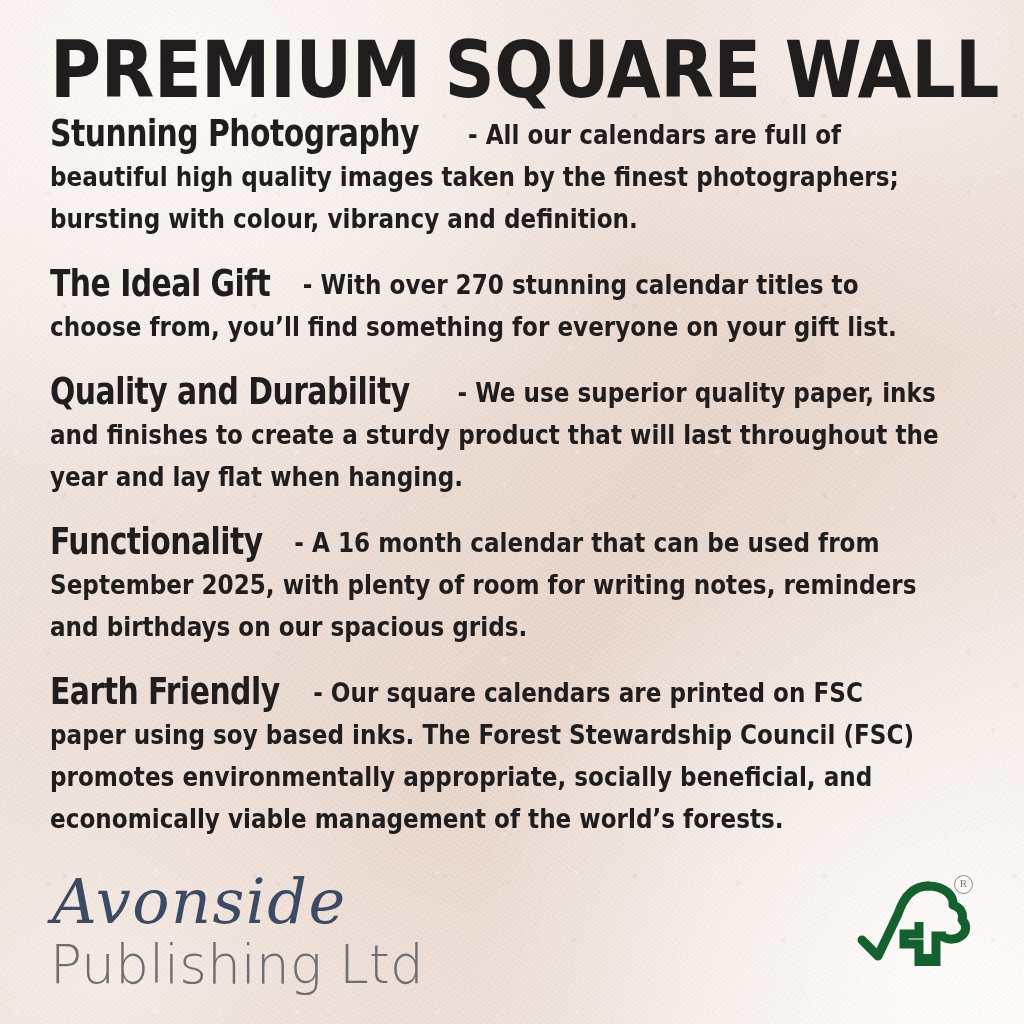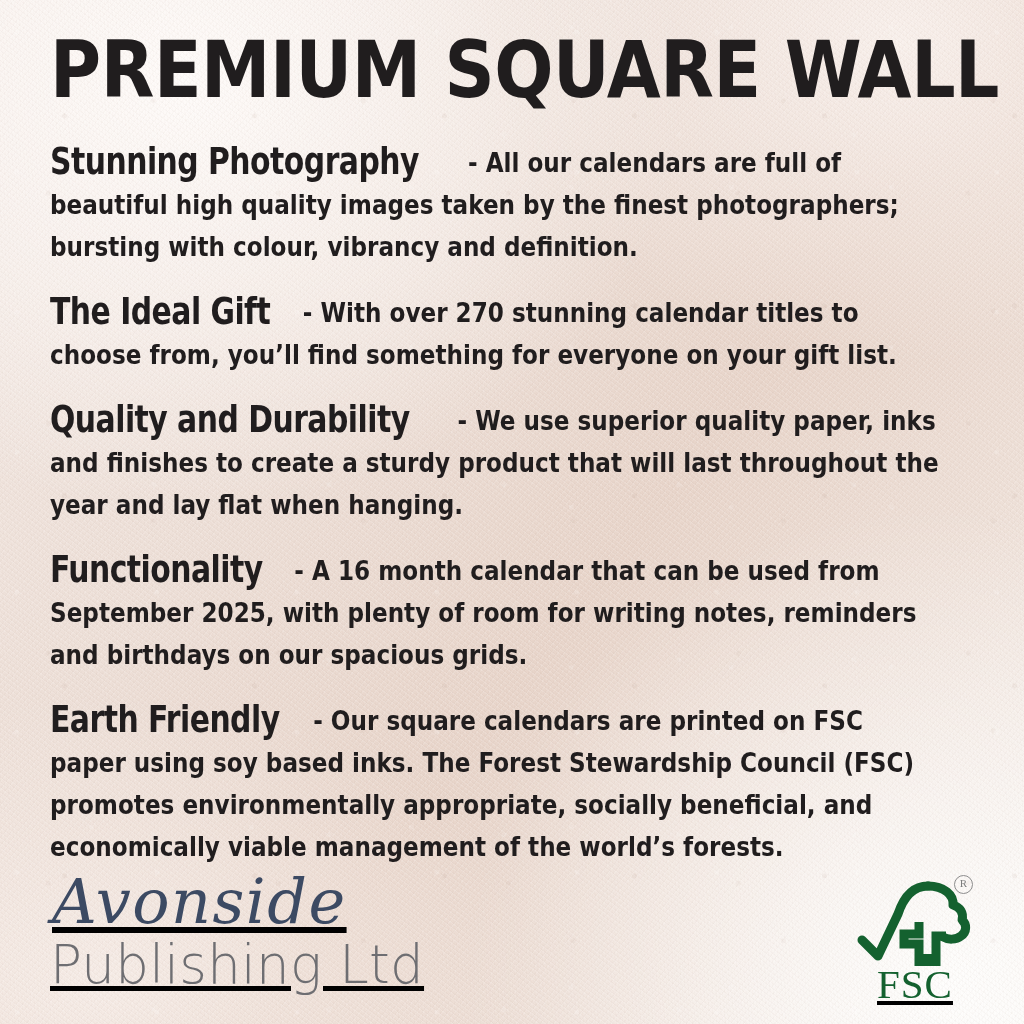--- a/index.html
+++ b/index.html
@@ -73,21 +73,21 @@
     font-size: 79px;
     line-height: 0.95;
     letter-spacing: -0.4px;
     white-space: nowrap;
     transform: scaleX(0.98);
     transform-origin: left center;
   }
 
   
   .features {
-    margin-top: 32px;
+    margin-top: 4px;
   }
   .feature {
     margin: 0 0 20px 0;
     color: #201d1e;
     font-size: 26.5px;
     line-height: 42px;
     font-weight: 600;
     text-align: left;
     max-width: 930px;
     font-family: "DejaVu Sans Condensed", "Liberation Sans Narrow", "Liberation Sans", sans-serif;
@@ -122,21 +122,20 @@
 
   
   .footer {
     position: absolute;
     left: 50px;
     right: 50px;
     bottom: 28px;
     display: flex;
     align-items: flex-end;
     justify-content: space-between;
-    text-decoration: underline;
   }
 
   .brand { line-height: 1; }
   .brand-script {
     display: block;
     color: #3c4a63;
     font-family: "DejaVu Serif", "Liberation Serif", serif;
     font-style: italic;
     font-weight: 400;
     font-size: 62px;
@@ -235,19 +234,18 @@
         <svg viewBox="0 0 118 92" aria-hidden="true">
 
           <path d="M6 66 L22 82 L42 40 C48 22 58 12 72 12" fill="none" stroke="#14612f" stroke-width="9" stroke-linecap="round" stroke-linejoin="round"></path>
 
           <path d="M72 12 C88 12 98 21 97 31 C104 33 108 39 106 46 C111 50 111 58 105 62 C100 66 92 66 87 63" fill="none" stroke="#14612f" stroke-width="9" stroke-linecap="round" stroke-linejoin="round"></path>
 
           <path d="M63 92 L63 70 L48 70 L48 60 L63 60 L63 48" fill="none" stroke="#14612f" stroke-width="9" stroke-linecap="butt" stroke-linejoin="miter"></path>
           <path d="M80 92 L80 62 L90 62" fill="none" stroke="#14612f" stroke-width="9" stroke-linecap="butt" stroke-linejoin="miter"></path>
           <rect x="63" y="80" width="17" height="12" fill="#14612f"></rect>
         </svg>
-        <span class="fsc-word">FSC</span>
       </div>
 
     </div>
 
   </div>
 </div>
 
 </body></html>

